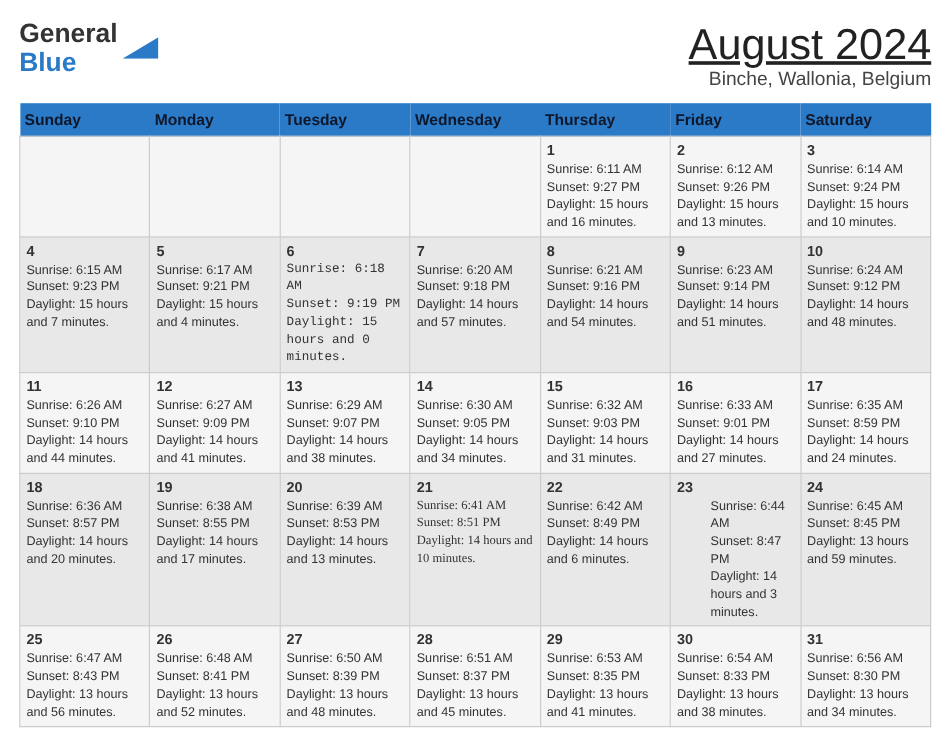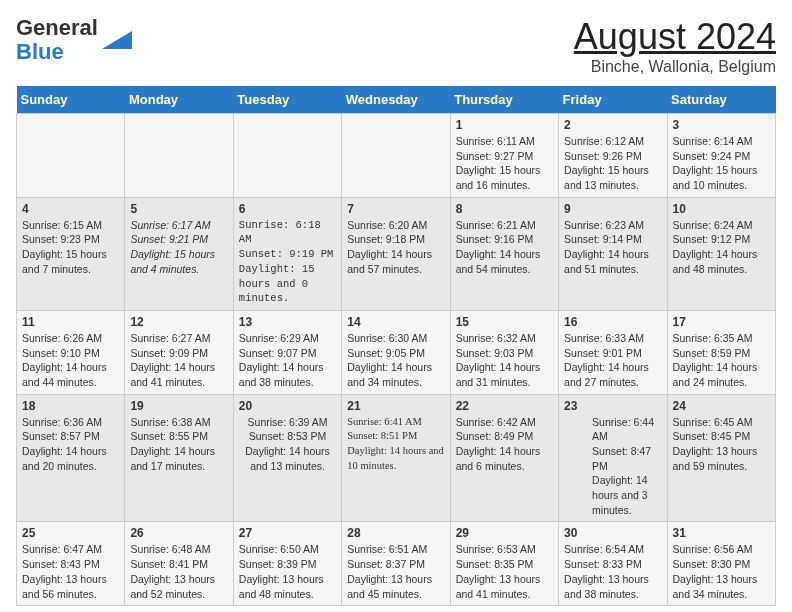--- a/index.html
+++ b/index.html
@@ -56,21 +56,21 @@
       font-size: 16px;
       color: #444;
     }
     .calendar-table {
       width: 100%;
       border-collapse: collapse;
       font-size: 11px;
     }
     .calendar-table th {
       background-color: #2a7ac7;
-      color: #fef9c3;
+      color: #0f172a;
       padding: 6px 4px;
       text-align: left;
       font-size: 13px;
       font-weight: bold;
     }
     .calendar-table td {
       border: 1px solid #ccc;
       vertical-align: top;
       padding: 4px 5px;
       min-height: 80px;
@@ -164,21 +164,21 @@
       </tr>
       <tr>
         <td>
           <span class="day-number">4</span>
           <div class="day-info" style="white-space: pre-line;">Sunrise: 6:15 AM
 Sunset: 9:23 PM
 Daylight: 15 hours and 7 minutes.</div>
         </td>
         <td>
           <span class="day-number">5</span>
-          <div class="day-info" style="white-space: pre-line; font-style: italic;">Sunrise: 6:17 AM
+          <div class="day-info" style="white-space: pre-line;">Sunrise: 6:17 AM
 Sunset: 9:21 PM
 Daylight: 15 hours and 4 minutes.</div>
         </td>
         <td>
           <span class="day-number">6</span>
           <div class="day-info" style="white-space: pre-line; font-family: Liberation Mono, monospace;">Sunrise: 6:18 AM
 Sunset: 9:19 PM
 Daylight: 15 hours and 0 minutes.</div>
         </td>
         <td>
@@ -258,21 +258,21 @@
 Daylight: 14 hours and 20 minutes.</div>
         </td>
         <td>
           <span class="day-number">19</span>
           <div class="day-info" style="white-space: pre-line;">Sunrise: 6:38 AM
 Sunset: 8:55 PM
 Daylight: 14 hours and 17 minutes.</div>
         </td>
         <td>
           <span class="day-number">20</span>
-          <div class="day-info" style="white-space: pre-line; text-align: center;">Sunrise: 6:39 AM
+          <div class="day-info" style="white-space: pre-line;">Sunrise: 6:39 AM
 Sunset: 8:53 PM
 Daylight: 14 hours and 13 minutes.</div>
         </td>
         <td>
           <span class="day-number">21</span>
           <div class="day-info" style="white-space: pre-line; font-family: Liberation Serif, serif;">Sunrise: 6:41 AM
 Sunset: 8:51 PM
 Daylight: 14 hours and 10 minutes.</div>
         </td>
         <td>

